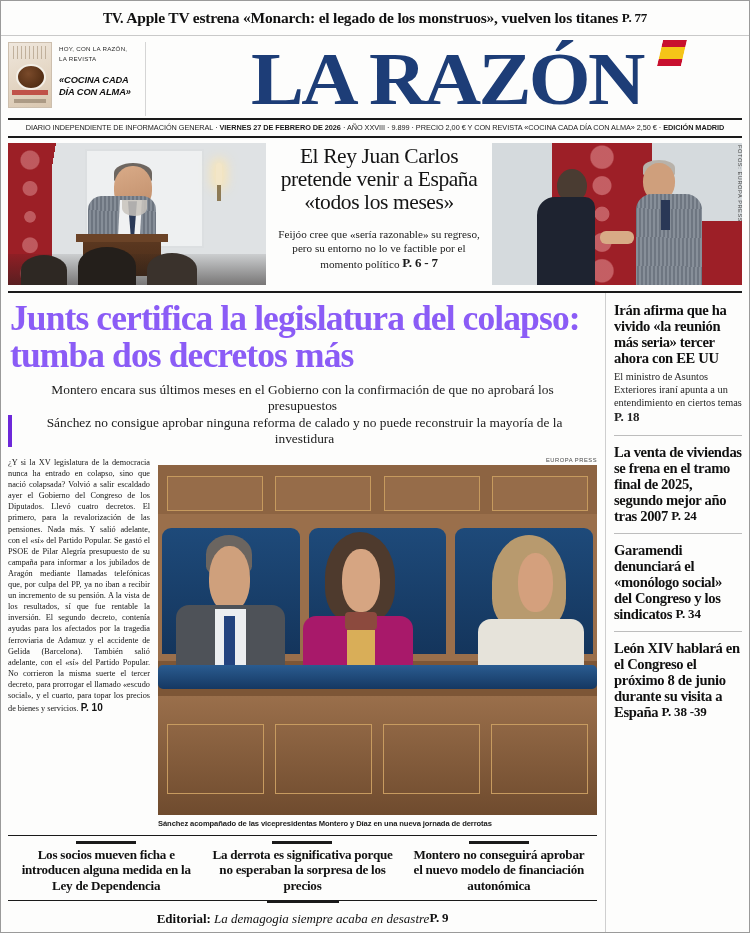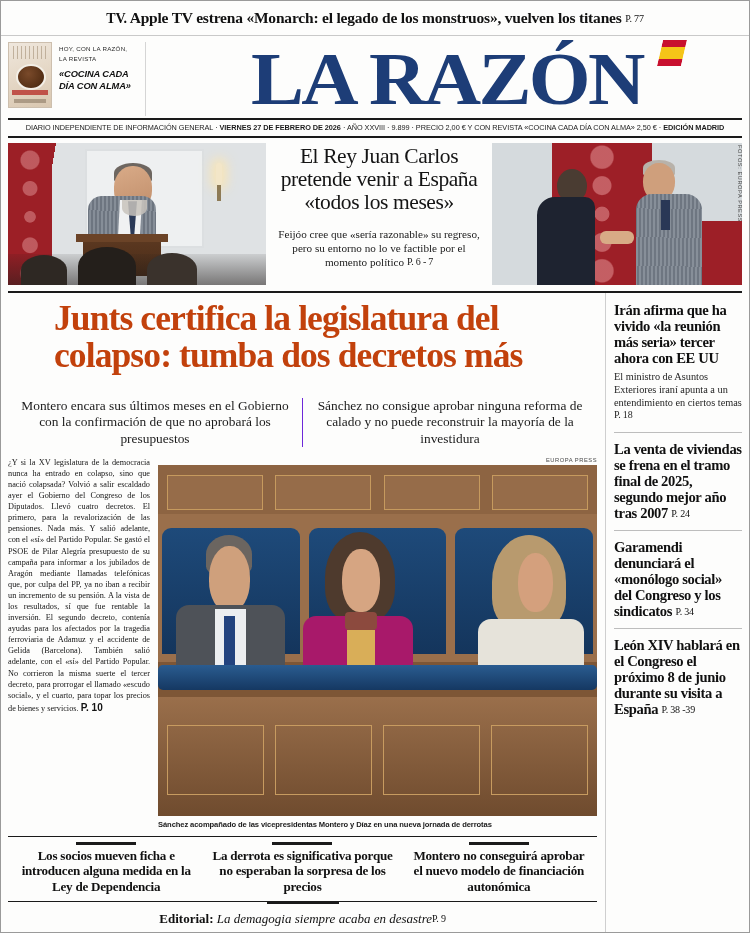--- a/index.html
+++ b/index.html
@@ -33,22 +33,22 @@
   }
   .tv-strip-text {
     font-family: "Liberation Serif", serif;
     font-size: 15.5px;
     font-weight: bold;
     letter-spacing: -0.2px;
     white-space: nowrap;
   }
   .tv-label { font-size: 14px; }
   .page-ref {
-    font-size: 10px;
-    font-weight: normal;
+    font-size: 13px;
+    font-weight: bold;
     vertical-align: 1px;
     letter-spacing: -0.2px;
   }
 
   
   .masthead {
     display: flex;
     align-items: stretch;
     padding: 6px 8px 2px 8px;
     height: 82px;
@@ -98,21 +98,21 @@
     line-height: 1.55;
     color: #2a2a2a;
     text-transform: uppercase;
   }
   .mag-name {
     font-family: "Liberation Sans", sans-serif;
     font-size: 9.3px;
     font-weight: bold;
     font-style: italic;
     line-height: 1.22;
-    margin-top: 6px;
+    margin-top: 12px;
     color: #111;
     letter-spacing: -0.1px;
   }
 
   .logo-wrap {
     flex: 1;
     display: flex;
     align-items: center;
     justify-content: center;
     position: relative;
@@ -357,38 +357,38 @@
     flex-direction: column;
   }
 
   .main-head {
     font-family: "Liberation Serif", serif;
     font-weight: bold;
     font-size: 35.5px;
     line-height: 1.03;
     letter-spacing: -0.9px;
     padding: 7px 2px 0 2px;
-    color: #c2410c;
-    margin-left: 44px;
+    color: #8b5cf6;
   }
   .subheads {
     display: flex;
-    margin-top: 25px;
+    margin-top: 9px;
     padding-bottom: 8px;
+    flex-direction: column;
   }
   .subhead {
     flex: 1;
     font-family: "Liberation Serif", serif;
     font-size: 13.4px;
     line-height: 1.21;
     text-align: center;
     padding: 0 9px;
     color: #1b1b1b;
   }
-  .subhead + .subhead { border-left: 1px solid #6d28d9; }
+  .subhead + .subhead { border-left: 4px solid #6d28d9; }
 
   
   .article-row {
     display: flex;
     gap: 8px;
     flex: 1;
     min-height: 0;
     padding-top: 2px;
   }
   .article-text {

